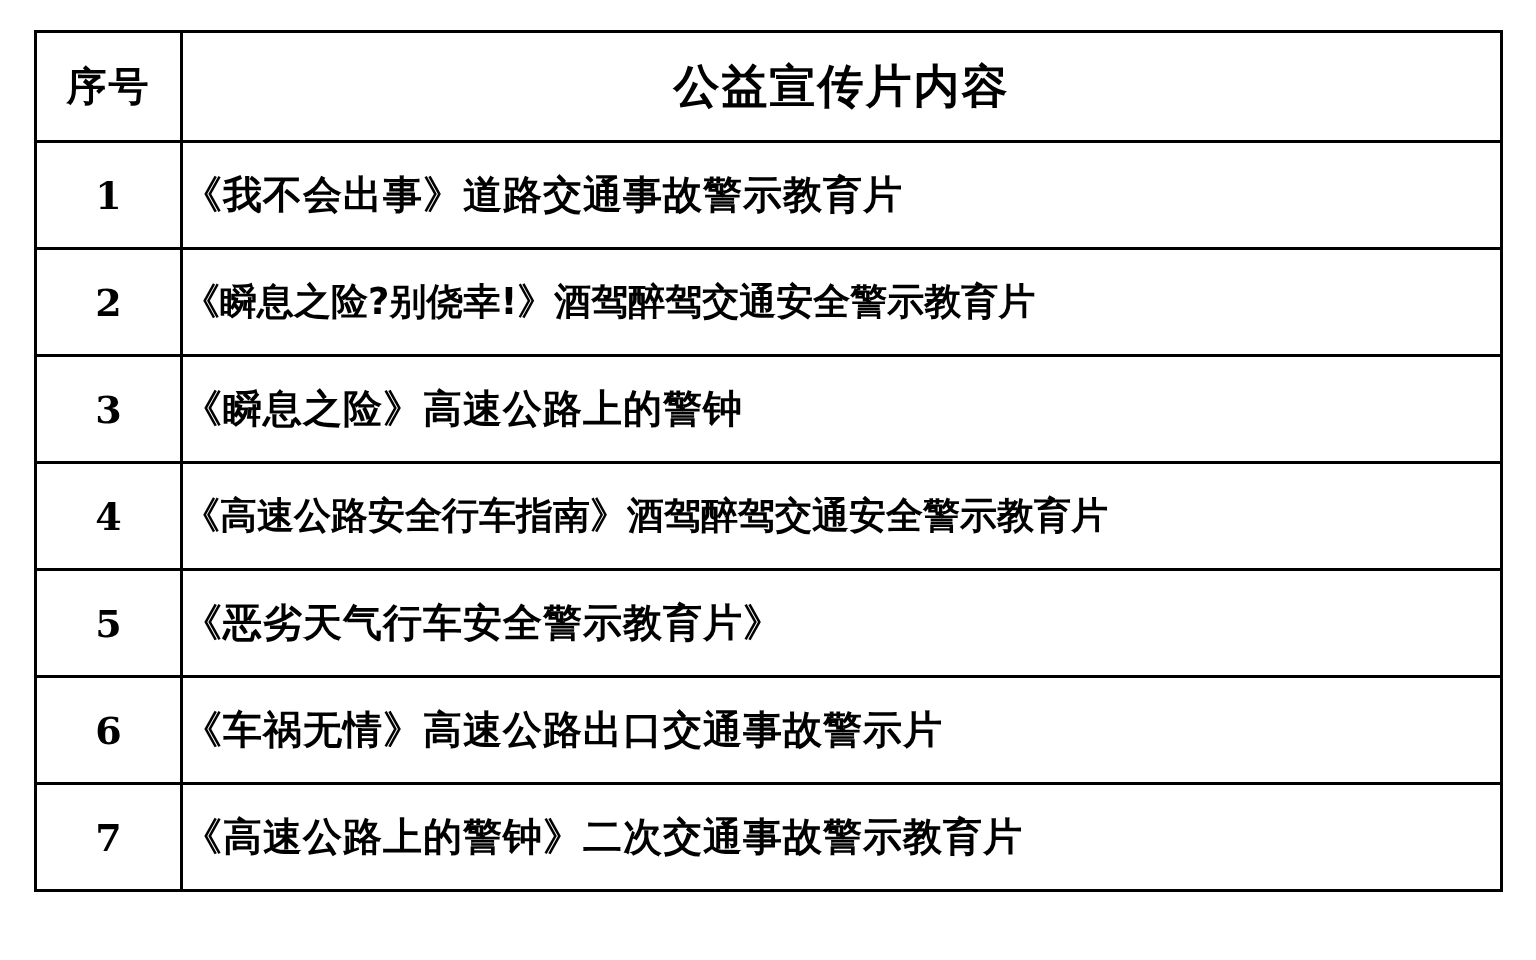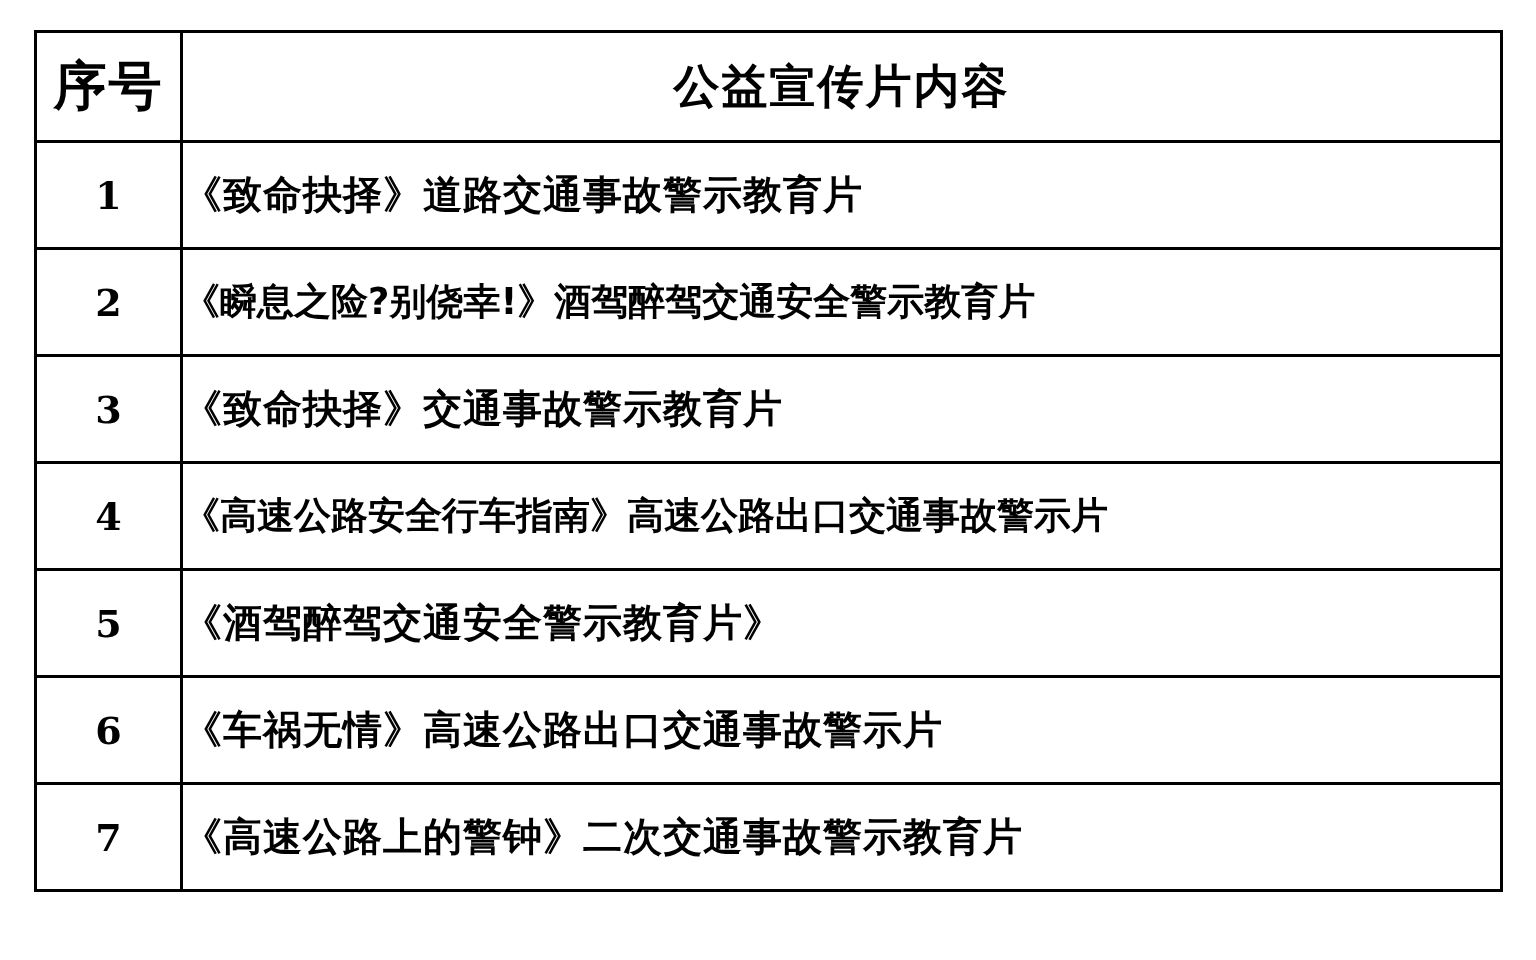--- a/index.html
+++ b/index.html
@@ -44,21 +44,21 @@
 
   .head-cell {
     height: 107px;
     text-align: center;
     font-weight: bold;
     font-size: 46px;
     letter-spacing: 2px;
     font-family: "DejaVu Sans", "Liberation Sans", sans-serif;
   }
   .head-cell.index {
-    font-size: 53px;
+    font-size: 40px;
   }
   .num-cell {
     height: 104px;
     text-align: center;
     font-size: 38px;
     font-weight: bold;
     font-family: "DejaVu Serif", "Liberation Serif", serif;
   }
   .content-cell {
     height: 104px;
@@ -88,37 +88,37 @@
       </colgroup>
       <thead>
         <tr>
           <th class="head-cell index">序号</th>
           <th class="head-cell">公益宣传片内容</th>
         </tr>
       </thead>
       <tbody>
         <tr>
           <td class="num-cell">1</td>
-          <td class="content-cell">《致命抉择》道路交通事故警示教育片</td>
+          <td class="content-cell">《我不会出事》道路交通事故警示教育片</td>
         </tr>
         <tr>
           <td class="num-cell">2</td>
           <td class="content-cell tight">《瞬息之险?别侥幸!》酒驾醉驾交通安全警示教育片</td>
         </tr>
         <tr>
           <td class="num-cell">3</td>
-          <td class="content-cell">《致命抉择》交通事故警示教育片</td>
+          <td class="content-cell">《瞬息之险》高速公路上的警钟</td>
         </tr>
         <tr>
           <td class="num-cell">4</td>
-          <td class="content-cell tight">《高速公路安全行车指南》高速公路出口交通事故警示片</td>
+          <td class="content-cell tight">《高速公路安全行车指南》酒驾醉驾交通安全警示教育片</td>
         </tr>
         <tr>
           <td class="num-cell">5</td>
-          <td class="content-cell">《酒驾醉驾交通安全警示教育片》</td>
+          <td class="content-cell">《恶劣天气行车安全警示教育片》</td>
         </tr>
         <tr>
           <td class="num-cell">6</td>
           <td class="content-cell">《车祸无情》高速公路出口交通事故警示片</td>
         </tr>
         <tr>
           <td class="num-cell">7</td>
           <td class="content-cell">《高速公路上的警钟》二次交通事故警示教育片</td>
         </tr>
       </tbody>

